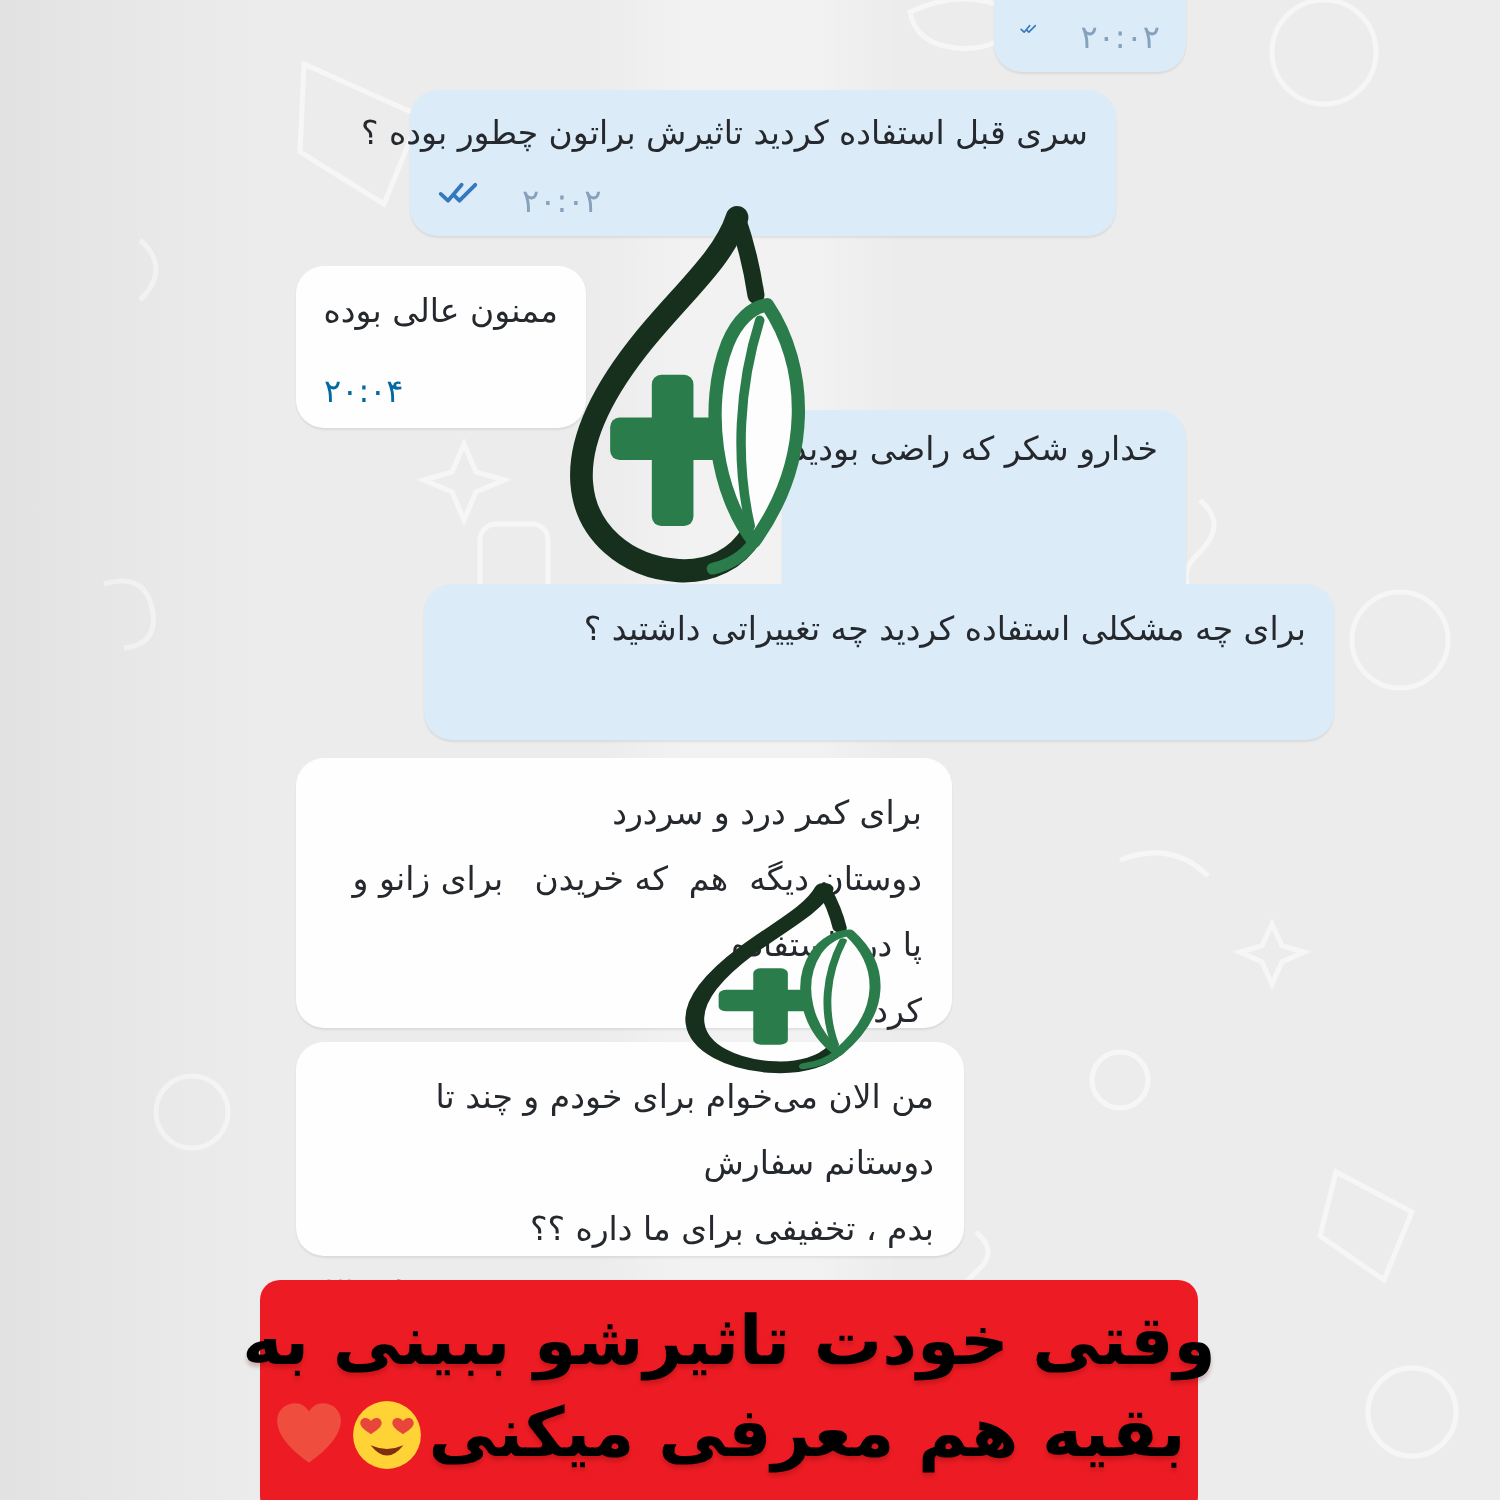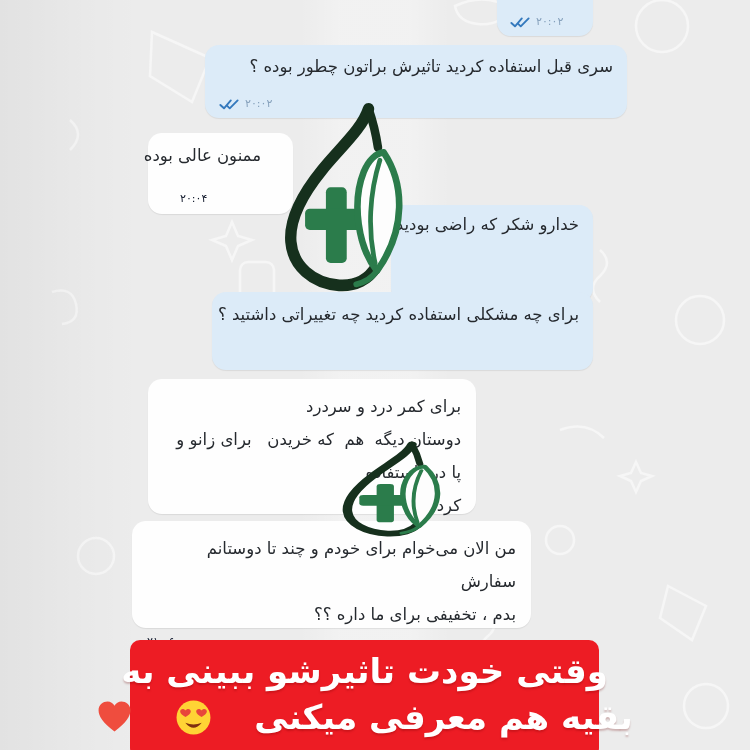--- a/index.html
+++ b/index.html
@@ -15,44 +15,44 @@
   }
   .pattern{position:absolute;inset:0;}
 
   .bubble{position:absolute;border-radius:14px;box-shadow:0 1px 1px rgba(0,0,0,.08);
     display:flex;flex-direction:column;justify-content:space-between;box-sizing:border-box;}
   .out{background:#dcebf8;}
   .in{background:#fefefe;}
   .msg-text{font-size:16.5px;color:#25292e;direction:rtl;text-align:right;
     white-space:pre-wrap;line-height:33px;}
   .one-line .msg-text{line-height:24px;white-space:nowrap;}
-  .meta{display:flex;align-items:flex-end;gap:6px;font-size:11px;margin-top:4px;}
+  .meta{display:flex;align-items:flex-start;gap:22px;font-size:16px;margin-top:4px;}
   .meta .time-out{color:#86a1bc;}
-  .meta .time-in{color:#0f172a;}
+  .meta .time-in{color:#0369a1;}
   .check-icon{width:20px;height:11px;display:block;}
 
   
   #m0{left:497px;top:-15px;width:96px;height:51px;padding:6px 13px 8px;justify-content:flex-end;}
-  #m1{left:205px;top:45px;width:422px;height:73px;padding:10px 14px 8px;}
-  #m2{left:148px;top:133px;width:145px;height:81px;padding:11px 32px 9px;}
+  #m1{left:205px;top:45px;width:353px;height:73px;padding:10px 14px 8px;}
+  #m2{left:148px;top:133px;width:145px;height:81px;padding:11px 14px 9px;}
   #m3{left:391px;top:205px;width:202px;height:97px;padding:8px 14px 9px;}
-  #m4{left:212px;top:292px;width:381px;height:78px;padding:11px 14px 9px;}
+  #m4{left:212px;top:292px;width:455px;height:78px;padding:11px 14px 9px;}
   #m5{left:148px;top:379px;width:328px;height:135px;padding:11px 15px 9px;}
-  #m6{left:132px;top:521px;width:399px;height:107px;padding:11px 15px 9px;}
+  #m6{left:148px;top:521px;width:334px;height:107px;padding:11px 15px 9px;}
 
   .logo{position:absolute;pointer-events:none;}
   #logo-big{left:271px;top:102px;width:142px;height:194px;}
   #logo-small{left:331px;top:441px;width:118px;height:98px;}
 
   #banner{position:absolute;left:130px;top:640px;width:469px;height:118px;
     background:#ed1c24;border-radius:10px;box-sizing:border-box;
     display:flex;flex-direction:column;align-items:center;padding-top:8px;direction:rtl;}
-  .banner-line{color:#ffffff;font-weight:bold;font-size:34px;line-height:46px;
+  .banner-line{color:#000000;font-weight:bold;font-size:34px;line-height:46px;
     text-align:center;white-space:nowrap;text-shadow:0 2px 2px rgba(110,0,0,.25);}
-  .banner-line2{display:flex;align-items:center;direction:rtl;gap:40px;}
+  .banner-line2{display:flex;align-items:center;direction:rtl;}
   .emoji{width:37px;height:37px;display:inline-block;margin-right:2px;}
 </style>
 </head>
 <body>
 
 <div id="canvas">
 
   <svg class="pattern" width="750" height="750" viewBox="0 0 750 750" fill="none" stroke="#f8f8f8" stroke-width="2.5" opacity="0.85">
     <path d="M152 32 L210 58 L192 102 L150 76 Z"></path>
     <circle cx="662" cy="26" r="26"></circle>

